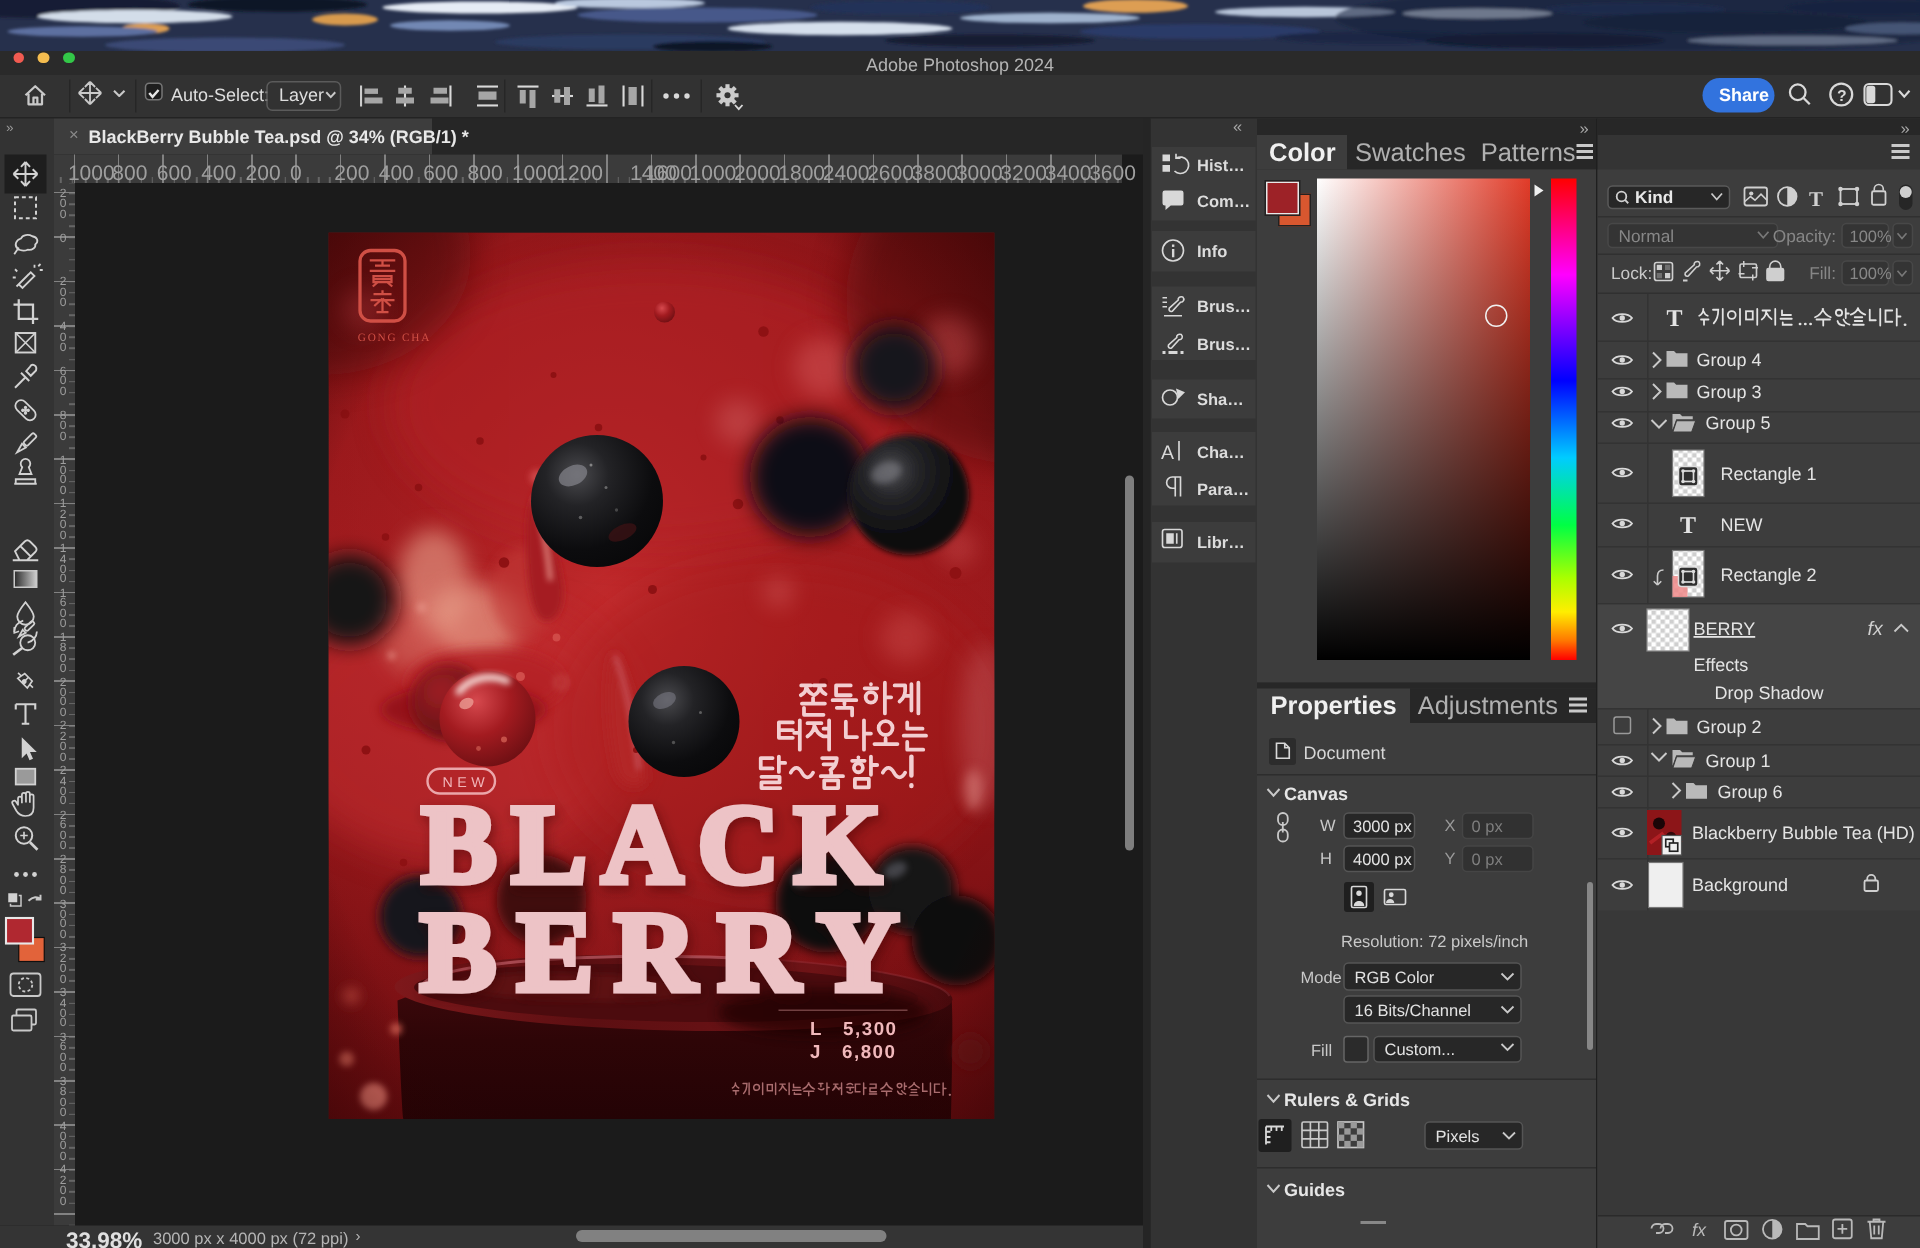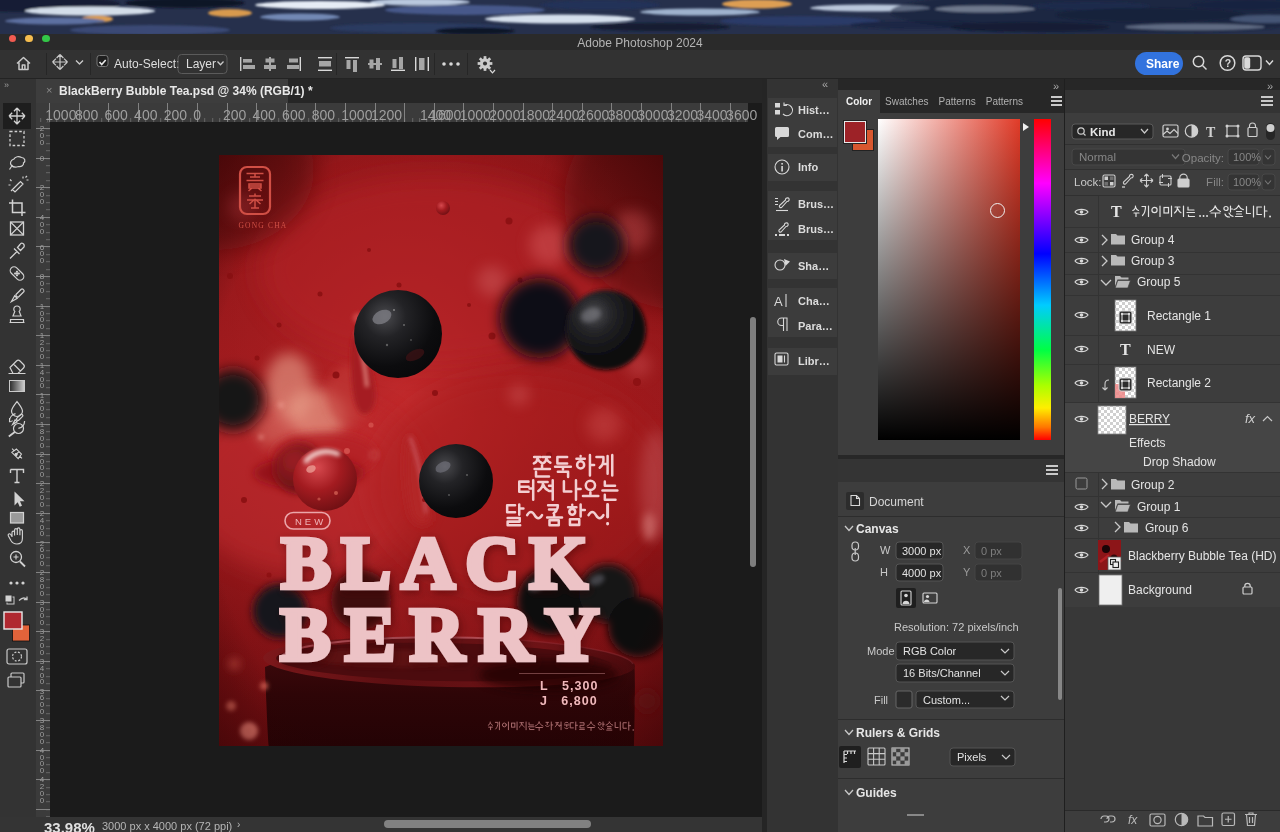--- a/index.html
+++ b/index.html
@@ -36,21 +36,21 @@
   #poster{left:191px;top:155px;width:444px;height:755px;padding-left:28px;}
   #vscroll{left:750px;top:317px;width:6px;height:250px;background:#8f8f8f;border-radius:3px;opacity:.85;}
   #statusbar{left:0;top:817px;width:762px;height:15px;background:#343434;}
   #hscroll{left:384px;top:820px;width:207px;height:8px;background:#8f8f8f;border-radius:4px;opacity:.85;}
   
   #rightgap{left:762px;top:79px;width:5px;height:753px;background:#252525;}
   #collcol{left:767px;top:79px;width:71px;height:753px;background:#333333;}
   #panA{left:838px;top:79px;width:226px;height:753px;background:#343434;}
   #panB{left:1064px;top:79px;width:216px;height:753px;background:#343434;border-left:1px solid #1f1f1f;}
   .ptabs{height:23px;background:#272727;}
-  .ptab{display:inline-block;height:23px;line-height:23px;padding:0 5px;font-size:10px;color:#b0b0b0;white-space:nowrap;}
+  .ptab{display:inline-block;height:23px;line-height:23px;padding:0 5px;font-size:17px;color:#b0b0b0;white-space:nowrap;}
   .ptab.act{background:#3d3d3d;color:#f0f0f0;font-weight:bold;}
 </style></head>
 <body>
 <div id="app">
 
   <div id="wall" class="abs"><svg width="1280" height="34" viewBox="0 0 1280 34">
     <rect width="1280" height="34" fill="#26304c"></rect>
     <g filter="url(#wblur)">
       <ellipse cx="30" cy="4" rx="90" ry="8" fill="#141d35"></ellipse>
       <ellipse cx="90" cy="11" rx="65" ry="4.5" fill="#d3dde9"></ellipse>
@@ -767,20 +767,23 @@
     <div class="abs" style="left:14px;top:50px;width:20px;height:20px;background:#d8572f;border:1px solid #222;"></div>
     <div class="abs" style="left:6px;top:42px;width:20px;height:20px;background:#9d2227;border:1px solid #e8e8e8;outline:1px solid #222;"></div>
 
     <div class="abs" style="left:40px;top:40px;width:142px;height:321px;background:linear-gradient(to bottom, rgba(0,0,0,0) 0%, #000 100%), linear-gradient(to right, #fff 0%, #e13b28 100%);"></div>
     <div class="abs" style="left:152px;top:124px;width:13px;height:13px;border:1.6px solid #f0f0f0;border-radius:50%;"></div>
 
     <div class="abs" style="left:196px;top:40px;width:17px;height:321px;background:linear-gradient(to bottom,#ff0000 0%,#ff00ff 20%,#0000ff 42%,#00ccff 58%,#00ff44 72%,#aaff00 83%,#ffee00 90%,#ff7700 96%,#ff0000 100%);"></div>
     <div class="abs" style="left:185px;top:44px;width:0;height:0;border-left:6px solid #f0f0f0;border-top:4.5px solid transparent;border-bottom:4.5px solid transparent;"></div>
 
     <div class="abs" style="left:0;top:376px;width:226px;height:4px;background:#272727;"></div>
+    <div class="ptabs abs" style="left:0;top:380px;width:226px;">
+      <span class="ptab act" style="padding:0 9px;">Properties</span><span class="ptab">Adjustments</span>
+    </div>
     <div class="abs" style="left:208px;top:386px;width:12px;height:2px;background:#c9c9c9;box-shadow:0 4px #c9c9c9,0 8px #c9c9c9;"></div>
     <div class="abs" style="left:0;top:403px;width:226px;height:350px;background:#3d3d3d;"></div>
     <div id="props" class="abs" style="left:0;top:403px;width:226px;height:350px;">
       <svg width="226" height="350" viewBox="0 0 226 350" font-family="Liberation Sans">
         <rect x="8" y="10" width="18" height="18" rx="2" fill="#2c2c2c"></rect>
         <path d="M13 13.5 h5.5 l3 3 v7 h-8.5 z M18.5 13.5 v3 h3" fill="none" stroke="#d8d8d8" stroke-width="1.1"></path>
         <text x="31" y="24" font-size="12" fill="#d6d6d6">Document</text>
         <line x1="0" y1="34.5" x2="226" y2="34.5" stroke="#2d2d2d"></line>
         <path d="M7 44 l4 4.5 l4 -4.5" fill="none" stroke="#c9c9c9" stroke-width="1.3"></path>
         <text x="18" y="51" font-size="12" font-weight="bold" fill="#e6e6e6">Canvas</text>

